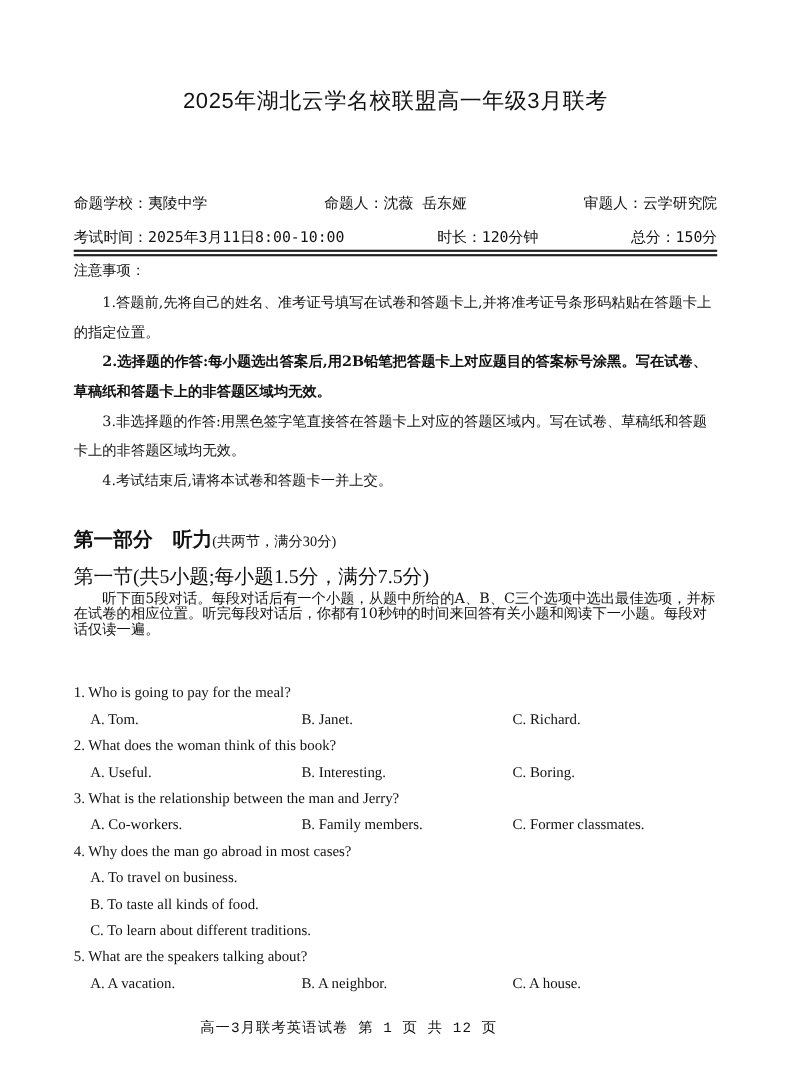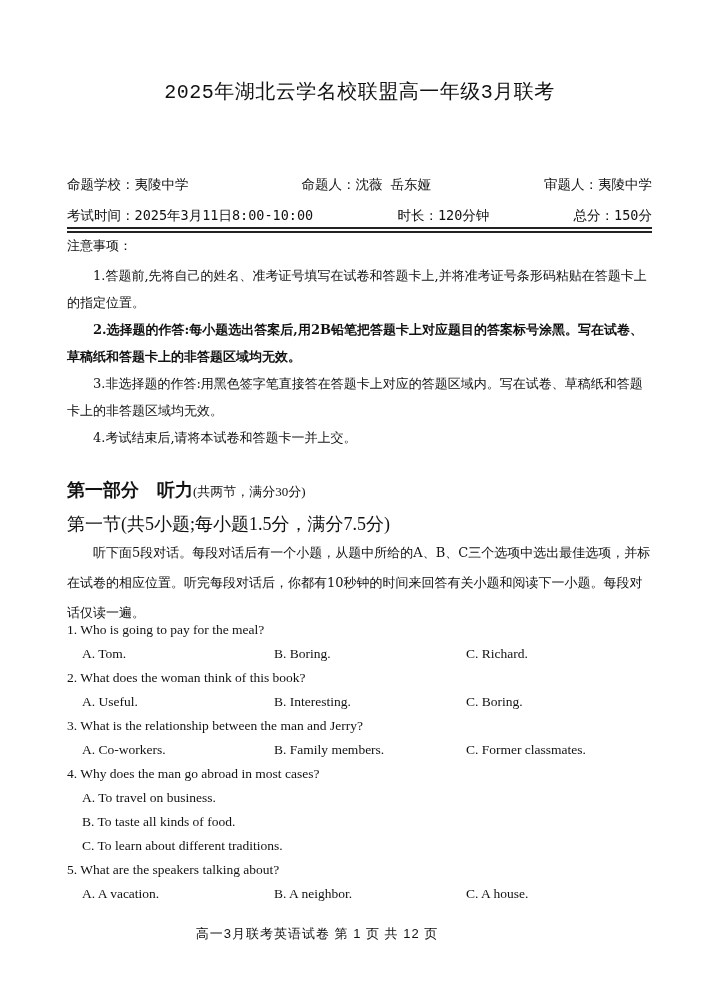--- a/index.html
+++ b/index.html
@@ -1,49 +1,49 @@
 <!DOCTYPE html>
 <html><head>
 <meta charset="utf-8">
 <style>
   html, body { margin:0; padding:0; background:#ffffff; }
   body { width:719px; height:983px; position:relative; overflow:hidden; color:#111; font-family:"DejaVu Serif", "Liberation Serif", serif; }
   .page { position:absolute; left:0; top:0; width:719px; height:983px; }
-  .exam-title { position:absolute; top:78px; left:0; width:719px; text-align:center; font-size:20px; letter-spacing:0.5px; font-family:Liberation Mono, monospace; }
+  .exam-title { position:absolute; top:78px; left:0; width:719px; text-align:center; font-size:20px; letter-spacing:0.5px; font-family:Liberation Sans, sans-serif; }
   .subject-title { position:absolute; top:118px; left:0; width:719px; text-align:center; font-size:30px; font-weight:bold; font-family:"DejaVu Sans","Liberation Sans",sans-serif; letter-spacing:2px; }
   .meta-row { position:absolute; left:67px; width:585px; font-size:13.5px; display:flex; justify-content:space-between; font-family:"DejaVu Sans Mono","Liberation Mono",monospace; }
   .meta-row.r1 { top:176px; }
   .meta-row.r2 { top:207px; }
   .double-rule { position:absolute; left:67px; width:585px; top:227px; height:6px; border-top:2px solid #222; border-bottom:2px solid #222; box-sizing:border-box; }
   .notes-heading { position:absolute; left:67px; top:237px; font-size:13px; font-family:"DejaVu Sans","Liberation Sans",sans-serif; }
   .note { position:absolute; left:67px; width:585px; font-size:13px; line-height:27px; text-indent:26px; font-family:"DejaVu Serif","Liberation Serif",serif; }
   .note.n1 { top:262px; }
   .note.n2 { top:316px;font-weight:bold; }
   .note.n3 { top:370px; }
   .note.n4 { top:424px; }
   .part-heading { position:absolute; left:67px; top:478px; font-size:18px; }
   .part-heading .big { font-weight:bold; font-family:"DejaVu Sans","Liberation Sans",sans-serif; }
   .part-heading .small { font-size:13px; font-family:"Liberation Serif","DejaVu Serif",serif; }
   .section-heading { position:absolute; left:67px; top:512px; font-size:18px; font-family:"Liberation Serif","DejaVu Serif",serif; }
-  .instructions { position:absolute; left:67px; width:585px; top:538px; font-size:13px; line-height:30px; text-indent:26px; font-family:"DejaVu Serif","Liberation Serif",serif; }
+  .instructions { position:absolute; left:67px; width:585px; top:538px; font-size:13px; line-height:14px; text-indent:26px; font-family:"DejaVu Serif","Liberation Serif",serif; }
   .q { position:absolute; left:67px; font-size:13.5px; font-family:"Liberation Serif","DejaVu Serif",serif; }
   .opt { position:absolute; font-size:13.5px; font-family:"Liberation Serif","DejaVu Serif",serif; }
   .colA { left:82px;text-align:center; } .colB { left:274px; } .colC { left:466px; }
-  .footer { position:absolute; top:925px; left:0; width:634px; text-align:center; font-size:13px; letter-spacing:1px; font-family:Liberation Sans, sans-serif; }
+  .footer { position:absolute; top:925px; left:0; width:634px; text-align:center; font-size:13px; letter-spacing:1px; font-family:Liberation Mono, monospace; }
 </style>
 </head>
 <body>
 
 <div class="page">
   <div class="exam-title">2025年湖北云学名校联盟高一年级3月联考</div>
 
   <div class="meta-row r1">
     <span>命题学校：夷陵中学</span>
     <span>命题人：沈薇 岳东娅</span>
-    <span>审题人：夷陵中学</span>
+    <span>审题人：云学研究院</span>
   </div>
   <div class="meta-row r2">
     <span>考试时间：2025年3月11日8:00-10:00</span>
     <span>时长：120分钟</span>
     <span>总分：150分</span>
   </div>
   <div class="double-rule"></div>
 
   <div class="notes-heading">注意事项：</div>
   <div class="note n1">1.答题前,先将自己的姓名、准考证号填写在试卷和答题卡上,并将准考证号条形码粘贴在答题卡上的指定位置。</div>
@@ -52,21 +52,21 @@
   <div class="note n4">4.考试结束后,请将本试卷和答题卡一并上交。</div>
 
   <div class="part-heading">
     <span class="big">第一部分　听力</span><span class="small">(共两节，满分30分)</span>
   </div>
   <div class="section-heading">第一节(共5小题;每小题1.5分，满分7.5分)</div>
   <div class="instructions">听下面5段对话。每段对话后有一个小题，从题中所给的A、B、C三个选项中选出最佳选项，并标在试卷的相应位置。听完每段对话后，你都有10秒钟的时间来回答有关小题和阅读下一小题。每段对话仅读一遍。</div>
 
   <div class="q" style="top:622px">1. Who is going to pay for the meal?</div>
   <div class="opt colA" style="top:646px">A. Tom.</div>
-  <div class="opt colB" style="top:646px">B. Boring.</div>
+  <div class="opt colB" style="top:646px">B. Janet.</div>
   <div class="opt colC" style="top:646px">C. Richard.</div>
 
   <div class="q" style="top:670px">2. What does the woman think of this book?</div>
   <div class="opt colA" style="top:694px">A. Useful.</div>
   <div class="opt colB" style="top:694px">B. Interesting.</div>
   <div class="opt colC" style="top:694px">C. Boring.</div>
 
   <div class="q" style="top:718px">3. What is the relationship between the man and Jerry?</div>
   <div class="opt colA" style="top:742px">A. Co-workers.</div>
   <div class="opt colB" style="top:742px">B. Family members.</div>

